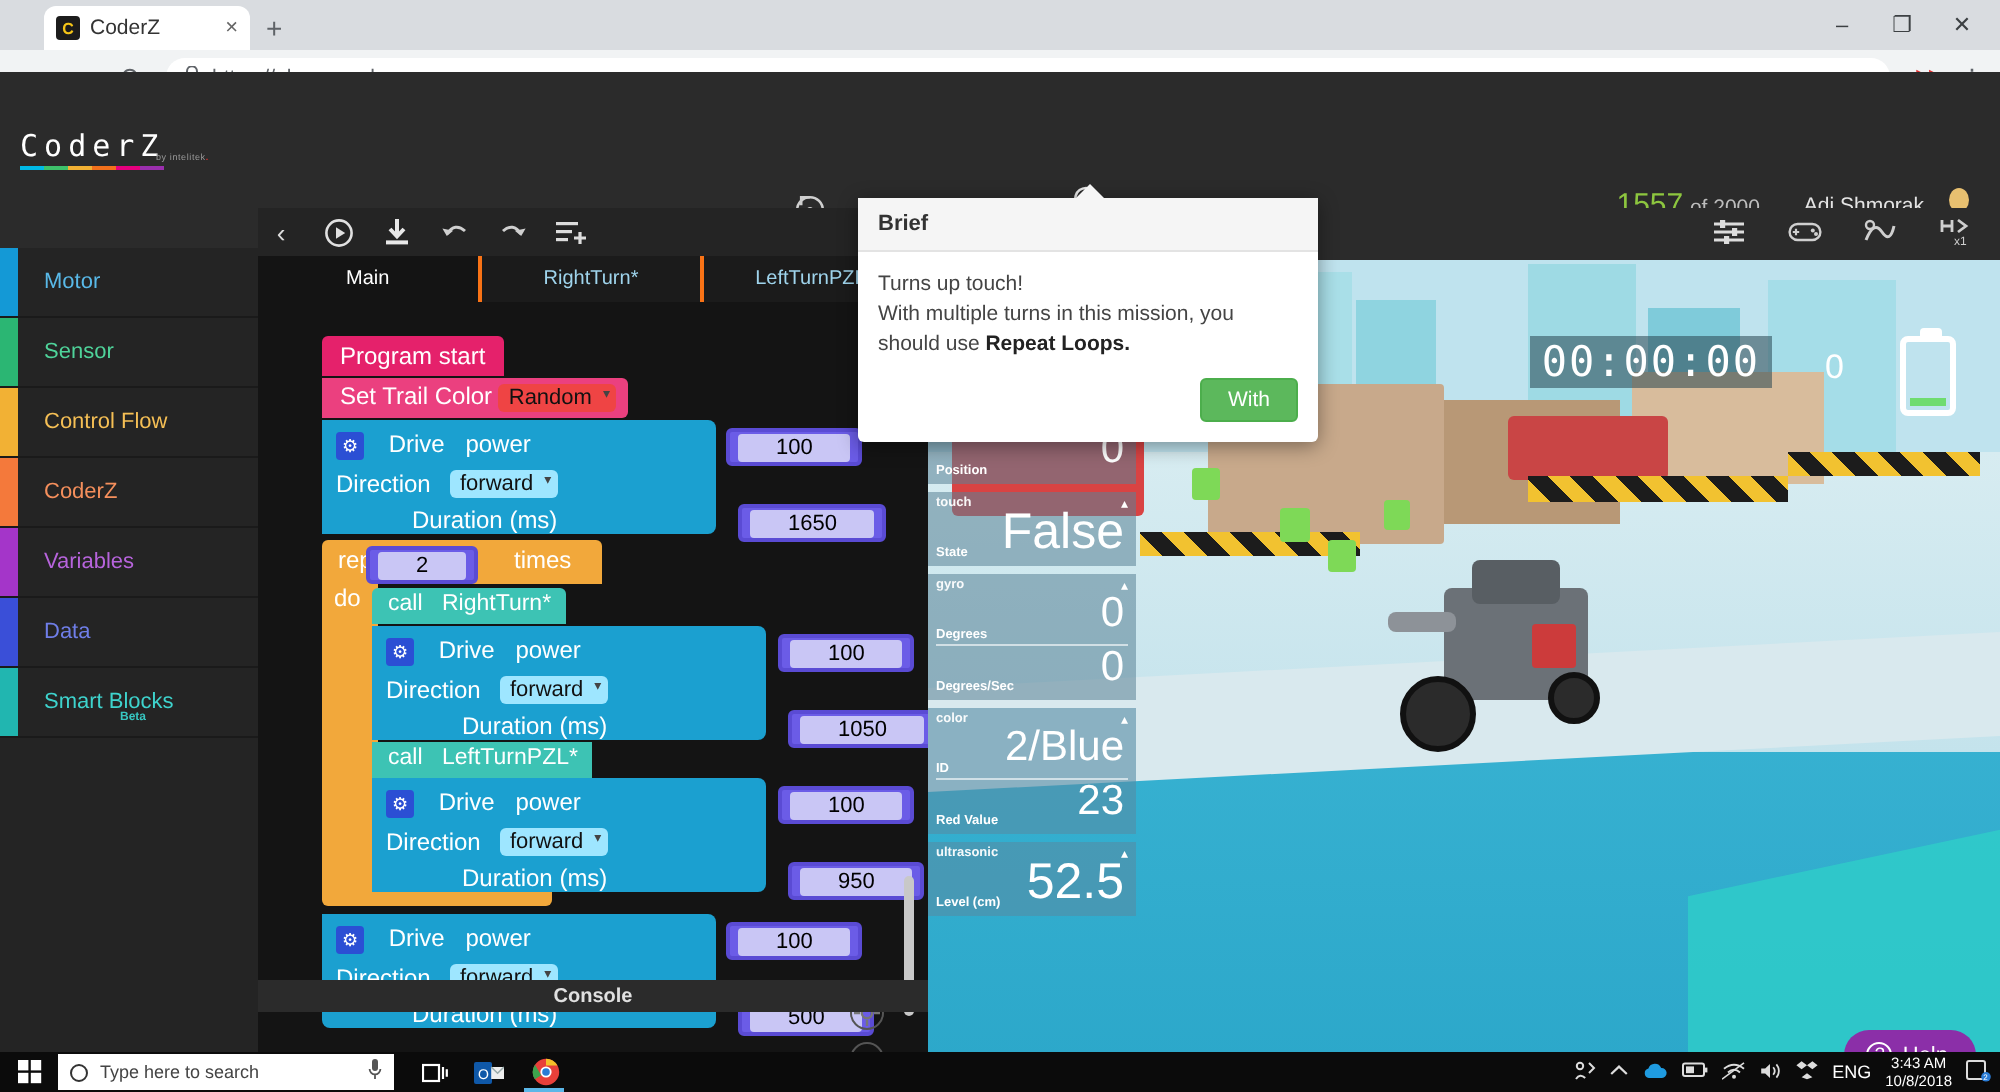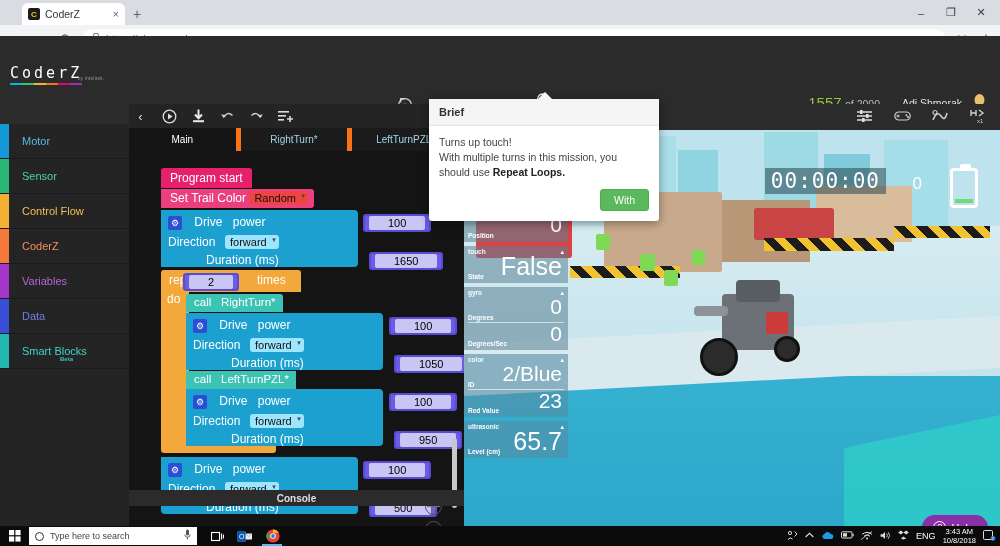--- a/index.html
+++ b/index.html
@@ -92,21 +92,21 @@
 
   
   .ws { position:absolute; left:129px; top:68px; width:335px; height:458px; background:#141414; }
   .ws-toolbar { position:absolute; left:0; top:0; width:335px; height:24px; background:#242424;
     display:flex; align-items:center; gap:12px; padding-left:3px; }
   .tb-ico { width:17px; height:17px; display:flex; align-items:center; justify-content:center;
     color:#dcdcdc; font-size:13px; }
   .ws-tabs { position:absolute; left:0; top:24px; width:335px; height:23px; background:#1b1b1b;
     display:flex; align-items:stretch; }
   .ws-tab { flex:1; display:flex; align-items:center; justify-content:center;
-    font-size:10px; color:#9fd4ec; border-right:5px solid #f97316; }
+    font-size:10px; color:#9fd4ec; border-right:2px solid #f97316; }
   .ws-tab.active { background:#141414; color:#fff; }
 
   .canvas { position:absolute; left:0; top:47px; width:335px; height:457px; overflow:hidden; }
 
   
   .blk { position:absolute; color:#fff; }
   .b-pink { background:#e5216b; }
   .b-pink2 { background:#eb407f; }
   .b-blue { background:#1ba0d0; }
   .b-orange { background:#f2a83b; }
@@ -597,21 +597,21 @@
               <span class="lbl">Red Value</span>
               <span class="val">23</span>
             </div>
           </div>
 
           <div class="spanel color-p">
             <div class="cap">ultrasonic</div>
             <div class="collapse">▴</div>
             <div class="srow">
               <span class="lbl">Level (cm)</span>
-              <span class="val big">65.7</span>
+              <span class="val big">52.5</span>
             </div>
           </div>
         </div>
 
         <div class="help-btn">
           <span class="help-q">?</span>
           <span>Help</span>
         </div>
       </div>
     </div>

